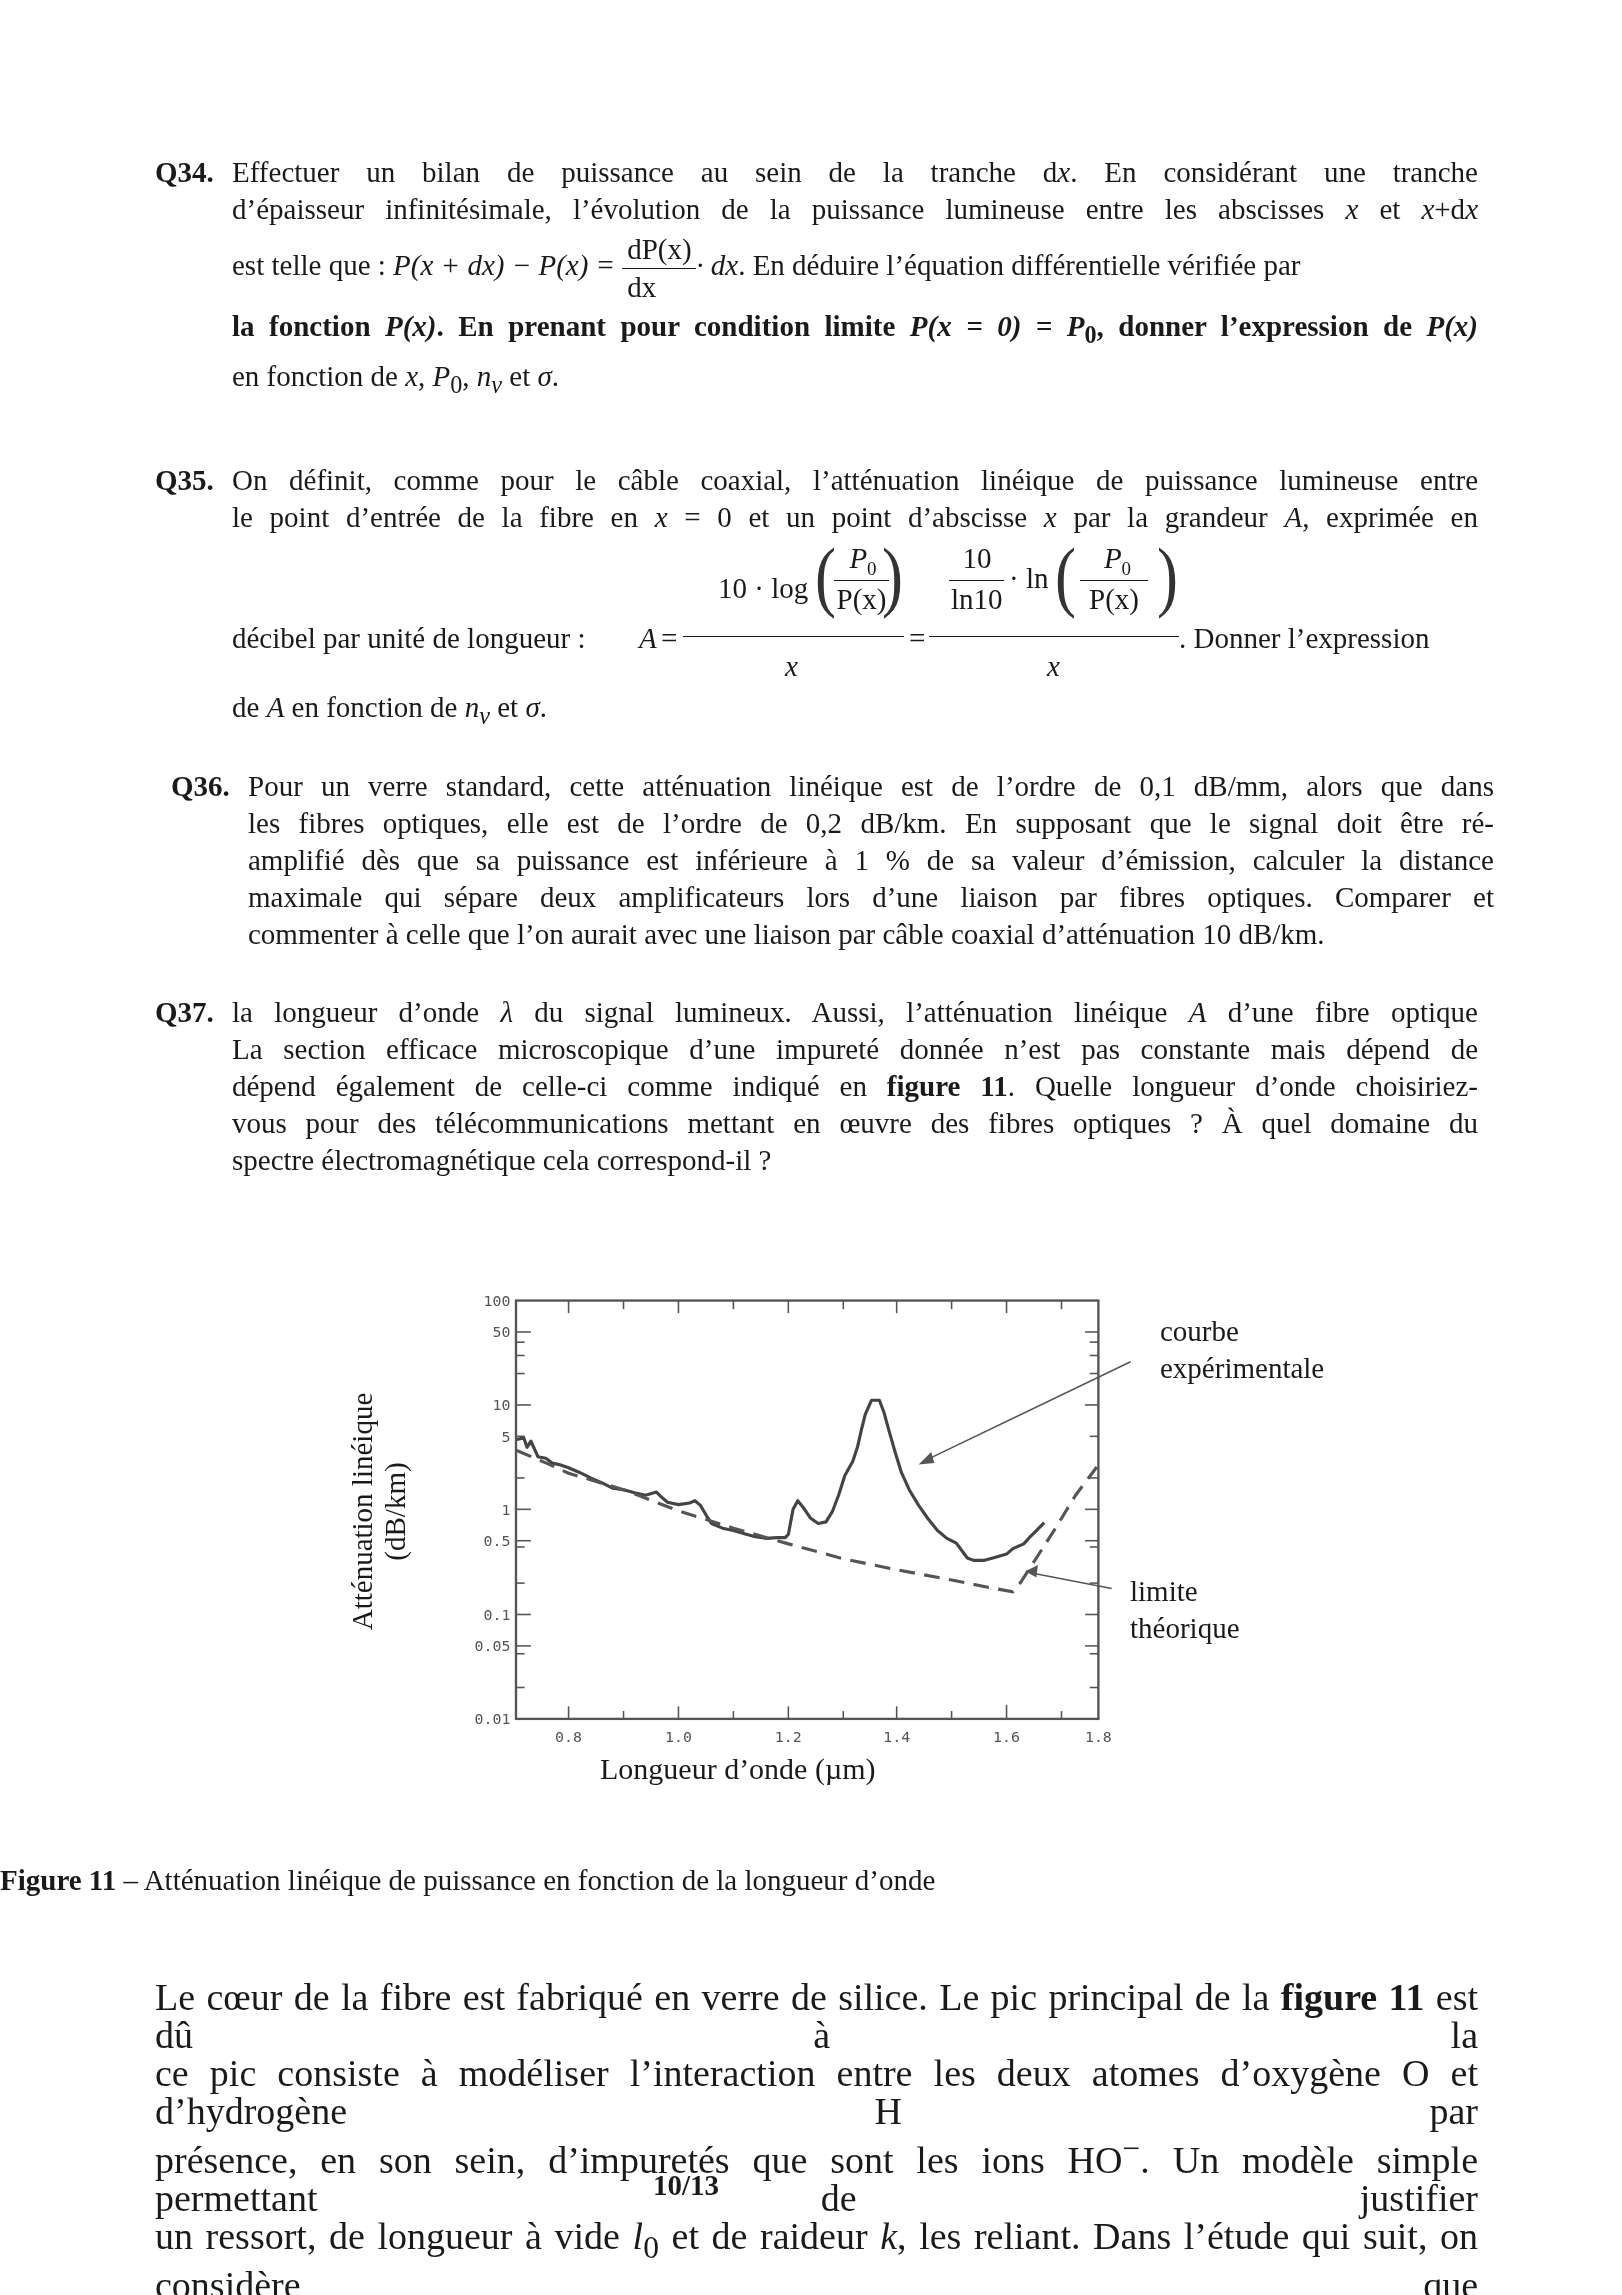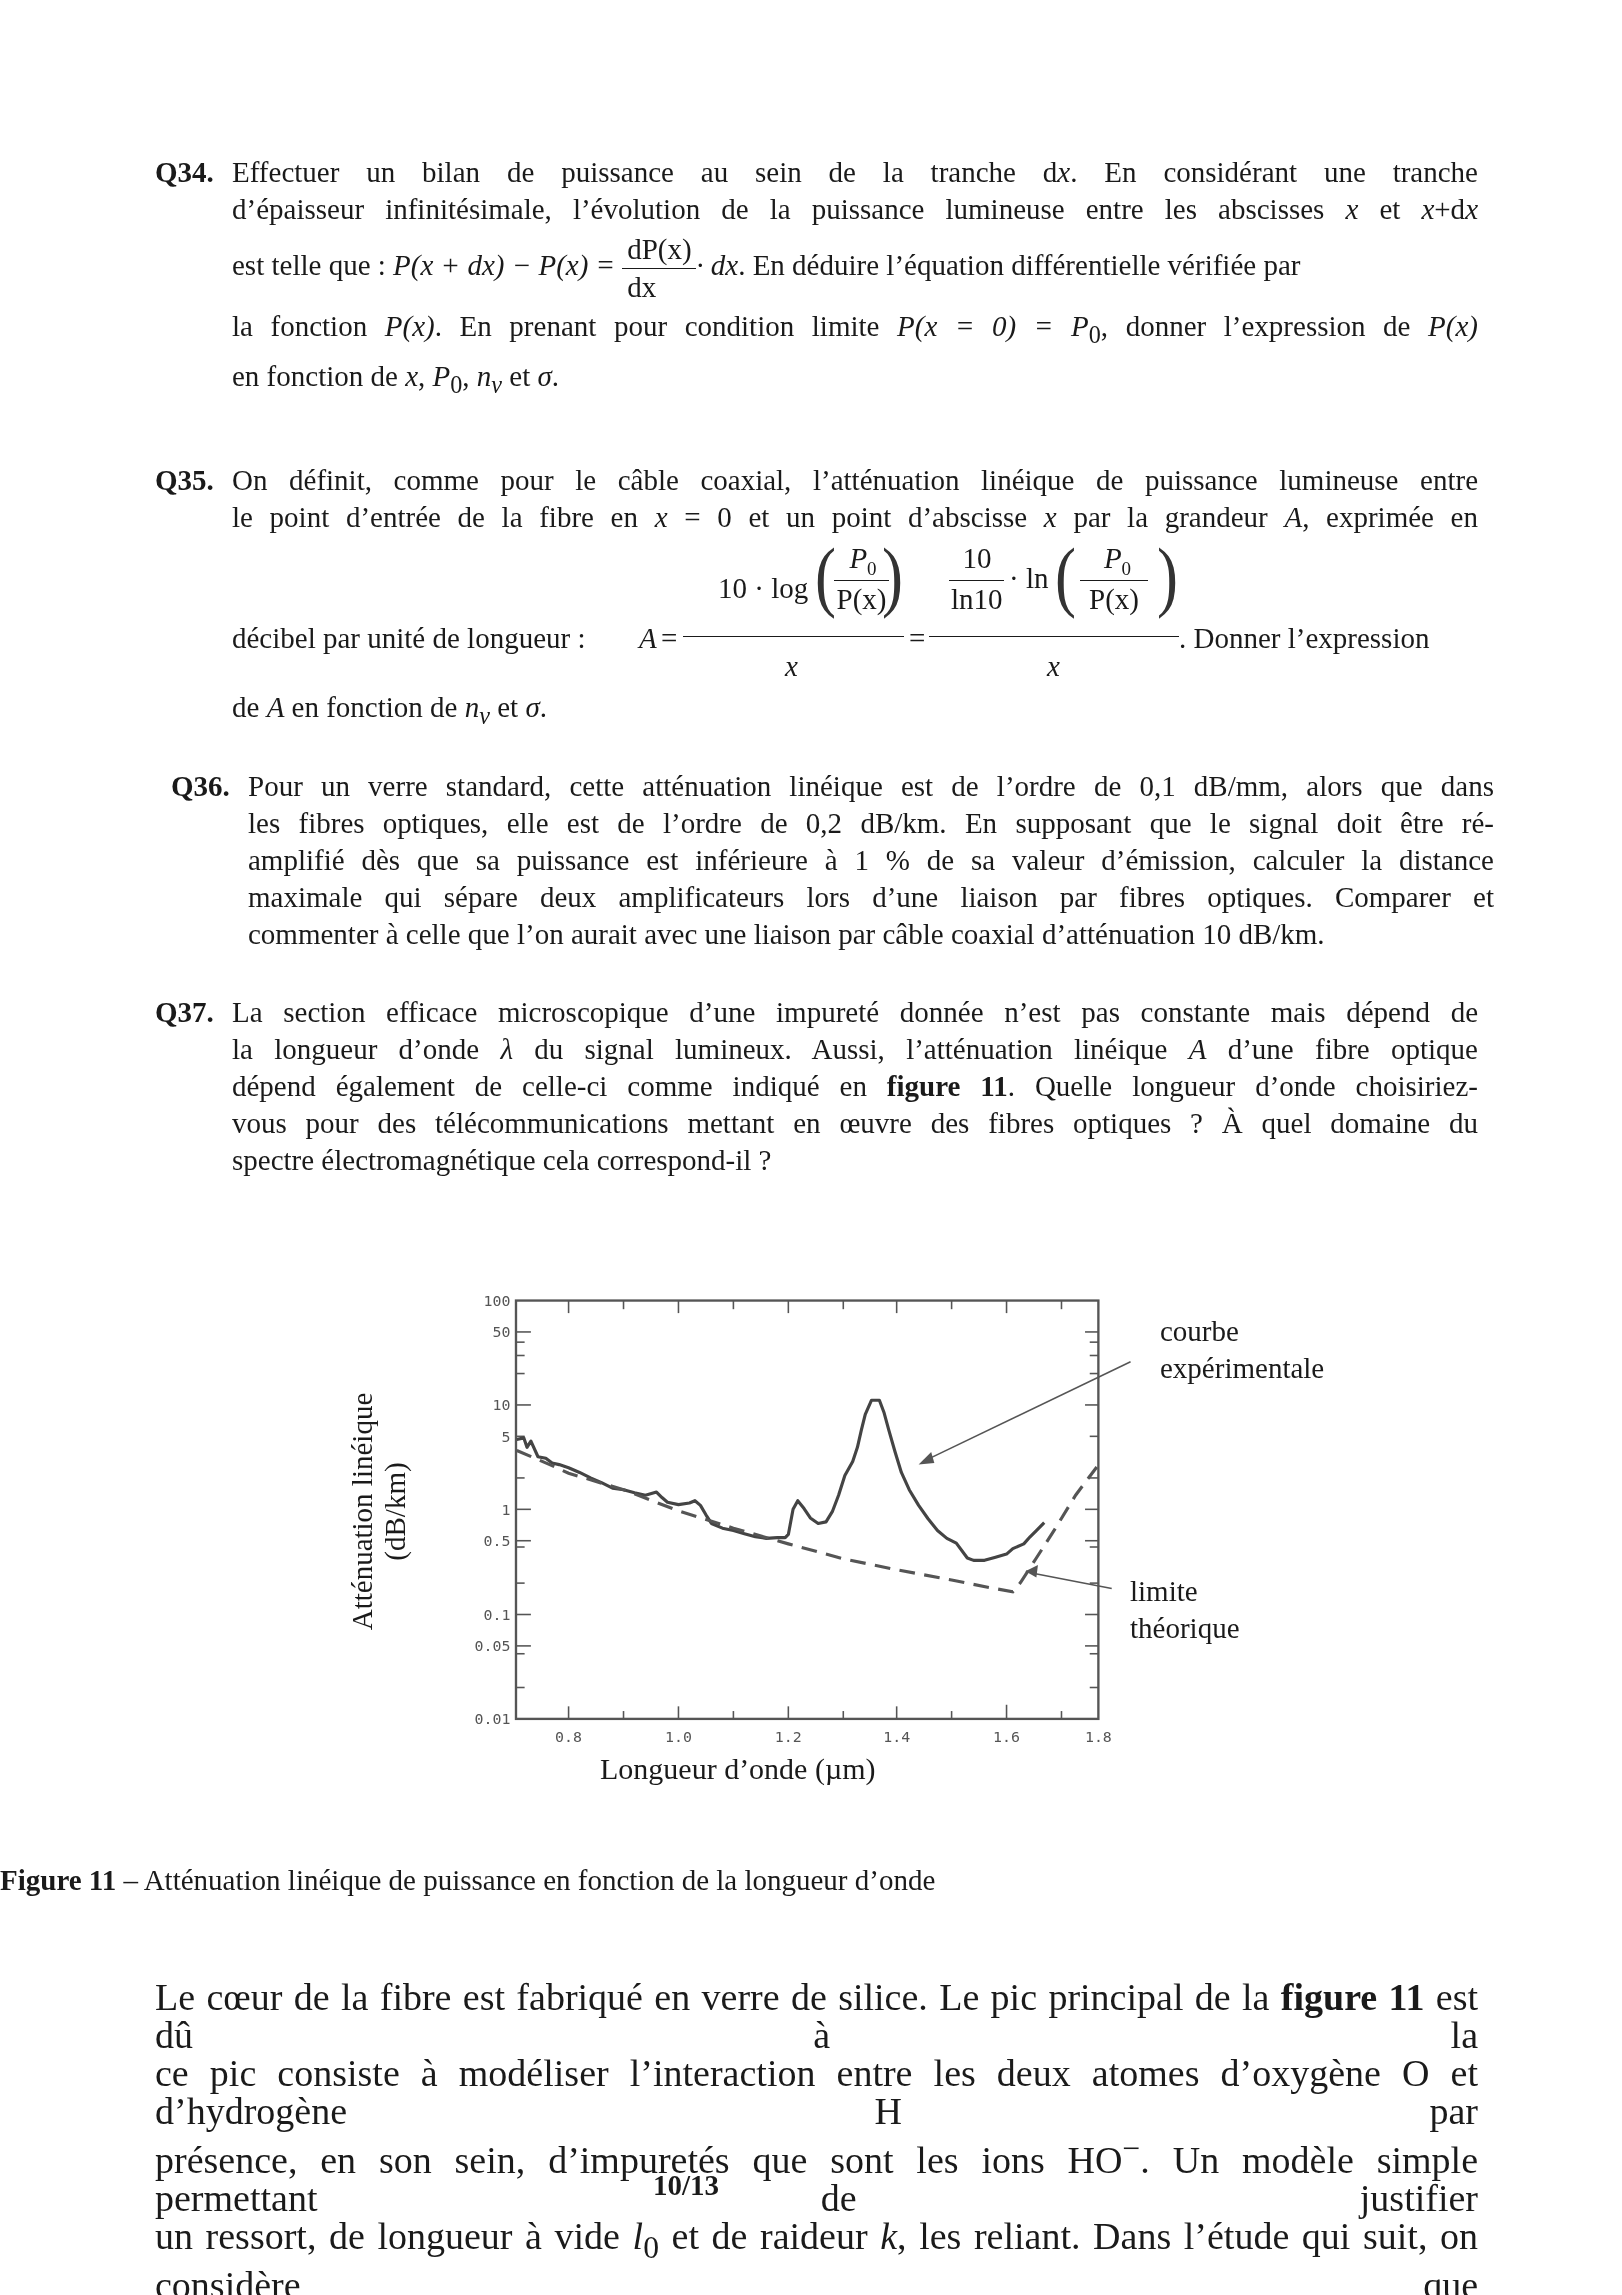--- a/index.html
+++ b/index.html
@@ -33,21 +33,21 @@
 
   <div class="q" style="top:154px;">
     <span class="num">Q34.</span>
     <div class="body">
       <span class="jline"><span>Effectuer un bilan de puissance au sein de la tranche d</span><i>x</i><span>. En considérant une tranche</span></span>
       <span class="jline"><span>d’épaisseur infinitésimale, l’évolution de la puissance lumineuse entre les abscisses </span><i>x</i><span> et </span><i>x</i><span>+d</span><i>x</i></span>
       <span class="line" style="margin-top:3.1px;height:74px;">
         <span>est telle que : </span><i>P(x + dx) − P(x) =</i>
         <span class="frac"><span class="n">dP(x)</span><span class="d">dx</span></span><i>· dx</i><span>. En déduire l’équation différentielle vérifiée par</span>
       </span>
-      <span class="jline" style="margin-top:3.1px;"><span>la fonction </span><i>P(x)</i><span>. En prenant pour condition limite </span><i>P(x = 0) = P</i><sub>0</sub><span>, donner l’expression de </span><i>P(x)</i></span>
+      <span class="jline" style="margin-top:3.1px;font-weight:bold;"><span>la fonction </span><i>P(x)</i><span>. En prenant pour condition limite </span><i>P(x = 0) = P</i><sub>0</sub><span>, donner l’expression de </span><i>P(x)</i></span>
       <span class="line" style="margin-top:4.7px;"><span>en fonction de </span><i>x</i><span>, </span><i>P</i><sub>0</sub><span>, </span><i>n</i><sub><i>ν</i></sub><span> et </span><i>σ</i><span>.</span></span>
     </div>
   </div>
 
   <div class="q" style="top:462px;">
     <span class="num">Q35.</span>
     <div class="body">
       <span class="jline">On définit, comme pour le câble coaxial, l’atténuation linéique de puissance lumineuse entre</span>
       <span class="jline"><span>le point d’entrée de la fibre en </span><i>x</i><span> = 0 et un point d’abscisse </span><i>x</i><span> par la grandeur </span><i>A</i><span>, exprimée en</span></span>
     </div>
@@ -94,22 +94,22 @@
       <span class="jline">les fibres optiques, elle est de l’ordre de 0,2 dB/km. En supposant que le signal doit être ré-</span>
       <span class="jline">amplifié dès que sa puissance est inférieure à 1 % de sa valeur d’émission, calculer la distance</span>
       <span class="jline">maximale qui sépare deux amplificateurs lors d’une liaison par fibres optiques. Comparer et</span>
       <span class="line">commenter à celle que l’on aurait avec une liaison par câble coaxial d’atténuation 10 dB/km.</span>
     </div>
   </div>
 
   <div class="q" style="top:994px;">
     <span class="num">Q37.</span>
     <div class="body">
+      <span class="jline"><span>la longueur d’onde </span><i>λ</i><span> du signal lumineux. Aussi, l’atténuation linéique </span><i>A</i><span> d’une fibre optique</span></span>
       <span class="jline">La section efficace microscopique d’une impureté donnée n’est pas constante mais dépend de</span>
-      <span class="jline"><span>la longueur d’onde </span><i>λ</i><span> du signal lumineux. Aussi, l’atténuation linéique </span><i>A</i><span> d’une fibre optique</span></span>
       <span class="jline"><span>dépend également de celle-ci comme indiqué en </span><b>figure 11</b><span>. Quelle longueur d’onde choisiriez-</span></span>
       <span class="jline">vous pour des télécommunications mettant en œuvre des fibres optiques ? À quel domaine du</span>
       <span class="line">spectre électromagnétique cela correspond-il ?</span>
     </div>
   </div>
 
   <div class="ylabel" style="left:224px;top:1476px;width:314px;height:71px;">
     <div>Atténuation linéique</div>
     <div>(dB/km)</div>
   </div>

